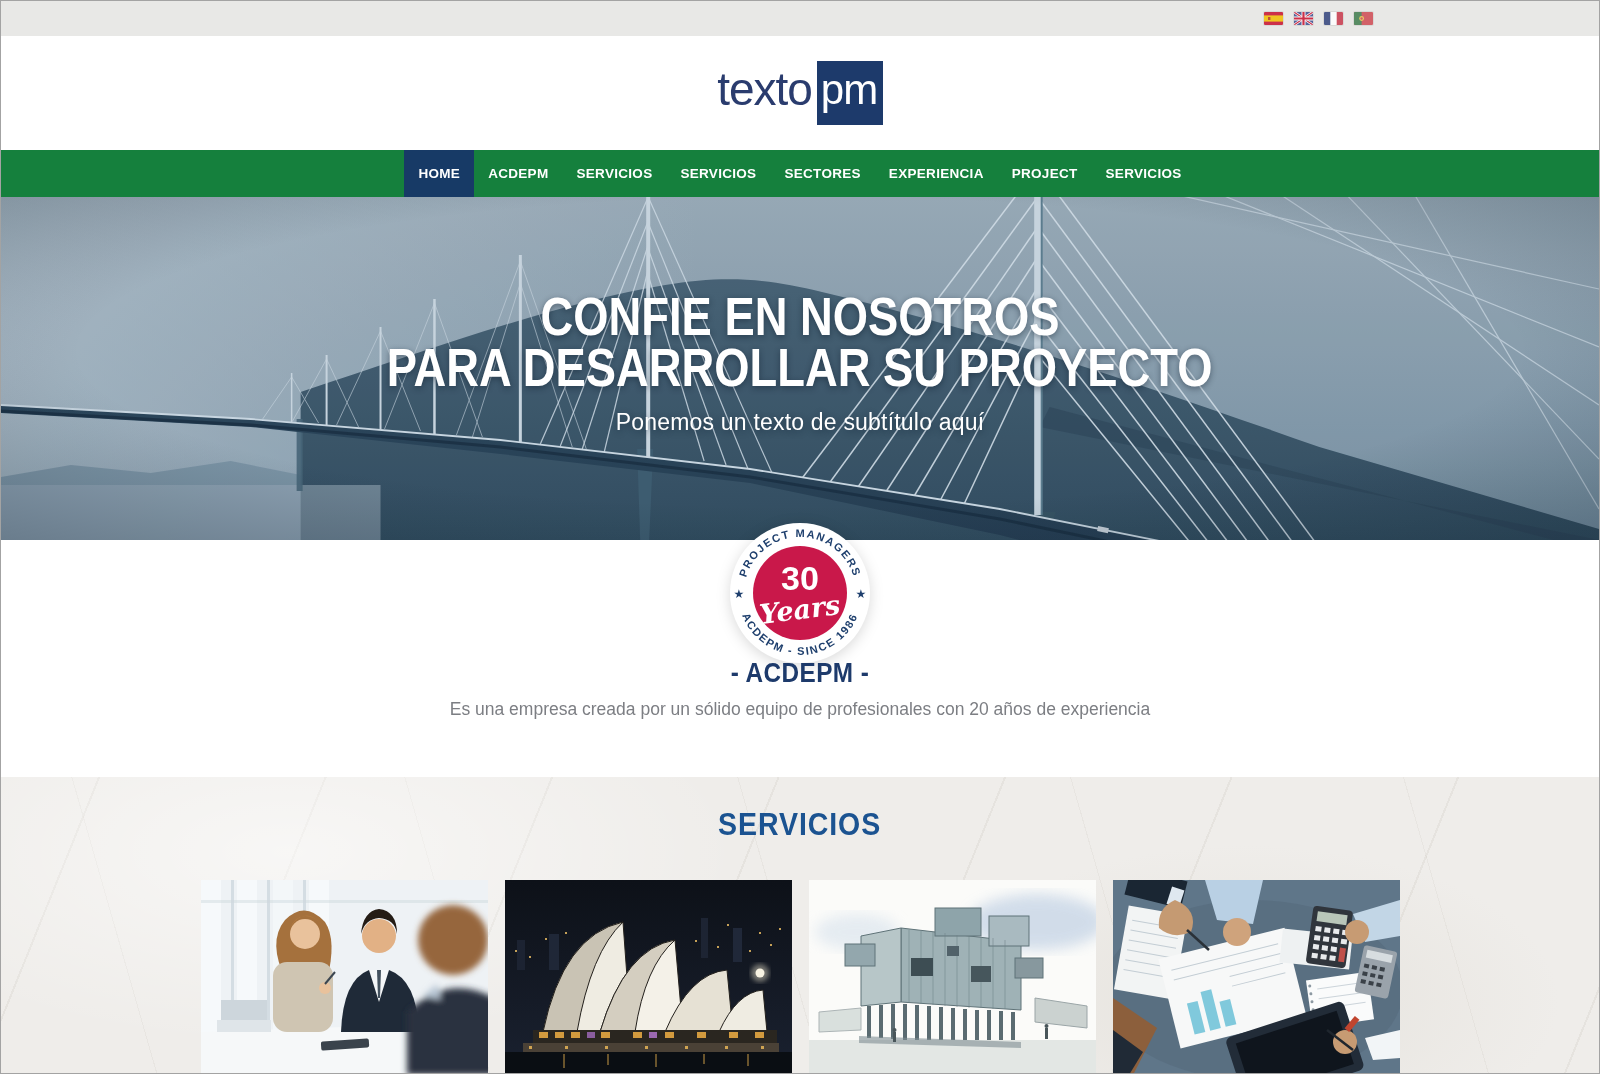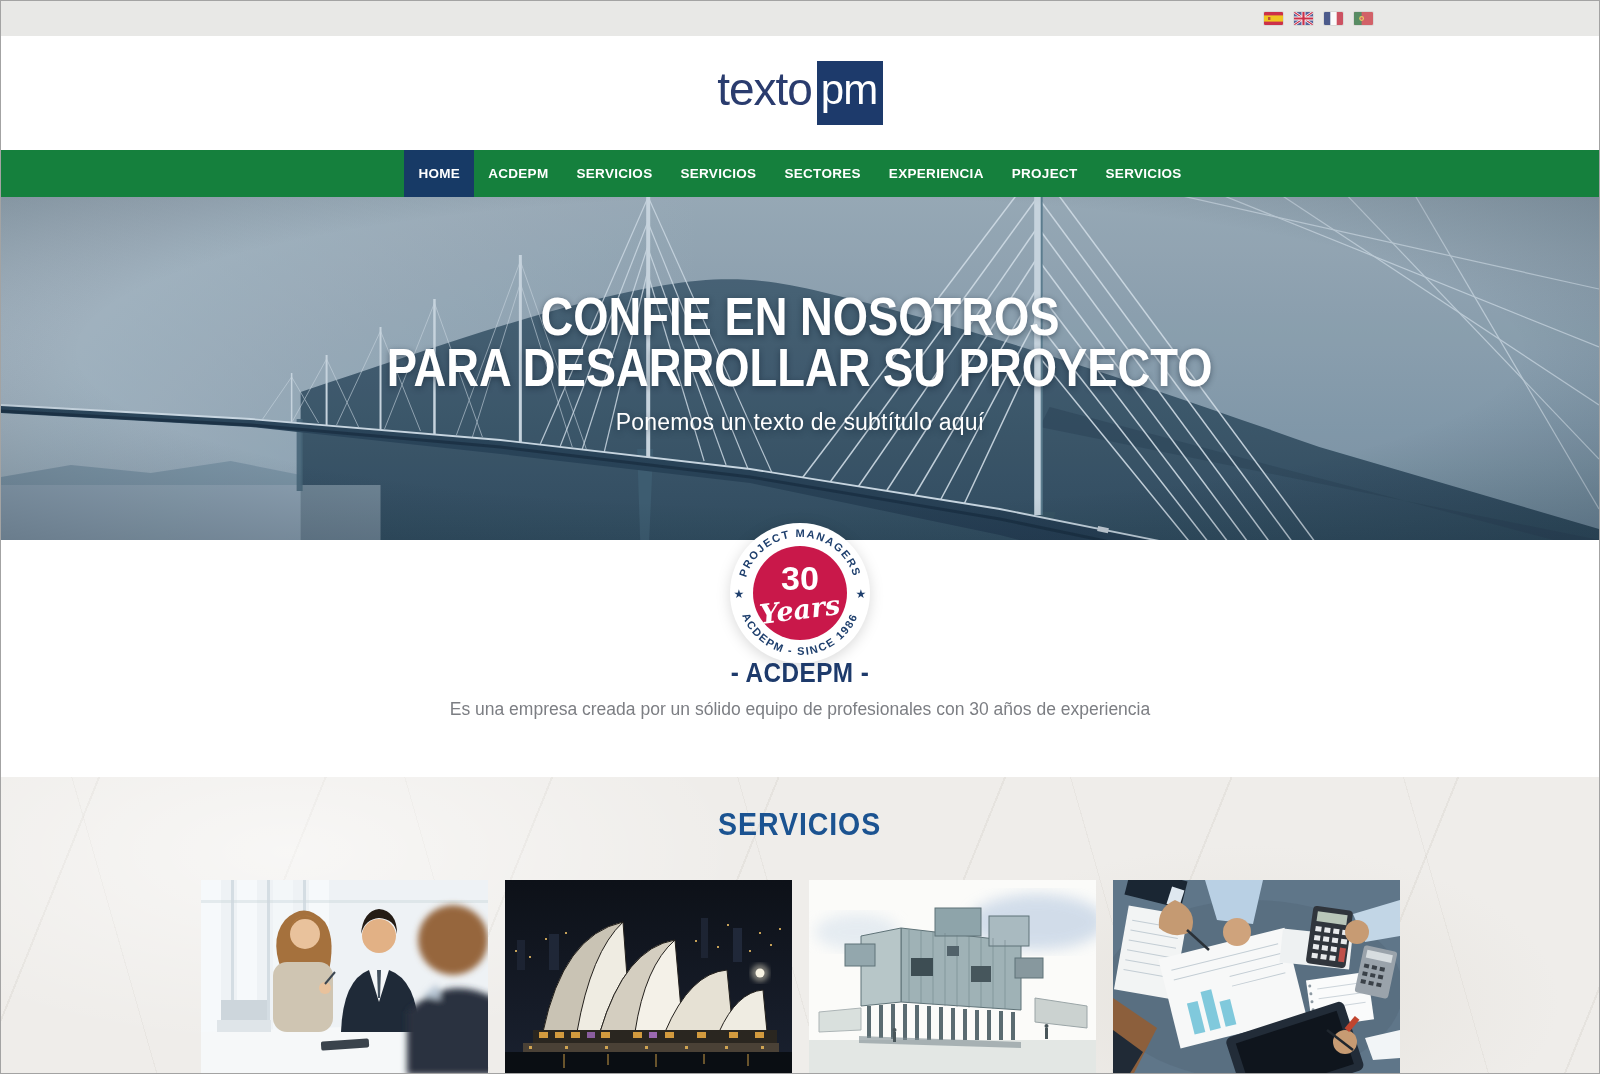--- a/index.html
+++ b/index.html
@@ -253,21 +253,21 @@
         <text class="arc-text" text-anchor="middle"><textPath href="#arcBot" startOffset="50%">ACDEPM - SINCE 1986</textPath></text>
         <text class="badge-star" x="14" y="80" text-anchor="middle">★</text>
         <text class="badge-star" x="136" y="80" text-anchor="middle">★</text>
         <circle cx="75" cy="75" r="47" fill="#c9184a"></circle>
         <text class="badge-num" x="75" y="72" text-anchor="middle">30</text>
         <text class="badge-years" x="75" y="101" text-anchor="middle" transform="rotate(-7 75 93)">Years</text>
       </svg>
     </div>
     <h2><span>-  ACDEPM  -</span></h2>
     <p>
-      <span>Es una empresa creada por un sólido equipo de profesionales con 30 años de experiencia</span><br>
+      <span>Es una empresa creada por un sólido equipo de profesionales con 20 años de experiencia</span><br>
     </p>
   </section>
 
   <section class="services">
     <h2><span>SERVICIOS</span></h2>
     <div class="cards">
 
       <div class="card">
         <svg viewBox="0 0 287 195">
           <defs>

